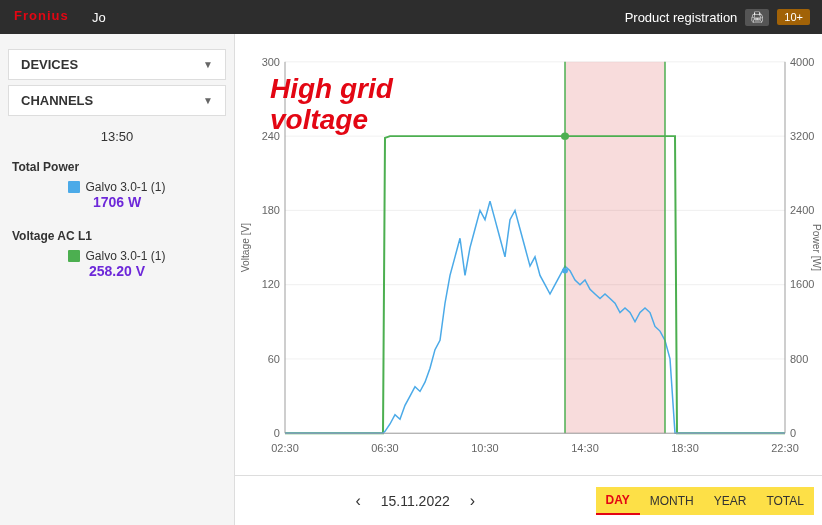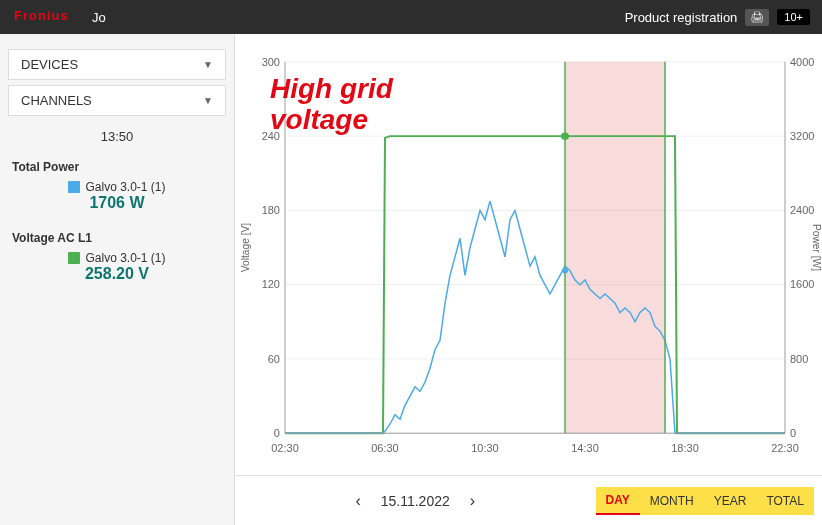--- a/index.html
+++ b/index.html
@@ -13,42 +13,42 @@
       align-items: center;
       padding: 0 12px;
       justify-content: space-between;
       gap: 28px;
     }
     .header-left { display: flex; align-items: center; gap: 10px; }
     .logo { color: #e30613; font-weight: bold; font-size: 16px; letter-spacing: 1px; }
     .username { color: white; font-size: 13px; }
     .header-right { display: flex; align-items: center; gap: 8px; color: white; font-size: 13px; }
     .icon-box { background: #555; padding: 2px 5px; border-radius: 2px; font-size: 11px; color: white; }
-    .avatar-box { background: #000000; padding: 2px 7px; border-radius: 2px; font-size: 11px; color: white; position: relative; }
+    .avatar-box { background: #a16207; padding: 2px 7px; border-radius: 2px; font-size: 11px; color: white; position: relative; }
 
     
     .main-layout { display: flex; height: 491px; }
 
     
     .sidebar { width: 235px; background: #f5f5f5; border-right: 1px solid #ddd; padding: 10px 0; flex-shrink: 0; }
     .sidebar-btn {
       display: flex; align-items: center; justify-content: space-between;
       background: white; border: 1px solid #ddd; margin: 5px 8px;
-      padding: 7px 12px; cursor: pointer; font-size: 13px; color: #333; font-weight: 400;
+      padding: 7px 12px; cursor: pointer; font-size: 13px; color: #333; font-weight: 700;
     }
     .sidebar-btn .arrow { font-size: 10px; color: #666; }
 
     .time-display { text-align: center; padding: 8px 4px; font-size: 13px; color: #333; }
 
     .data-section { padding: 8px 12px; }
     .data-section-title { font-size: 12px; font-weight: bold; color: #333; margin-bottom: 6px; }
     .data-row { display: flex; justify-content: space-between; align-items: center; margin-bottom: 3px; font-size: 12px; flex-direction: column; }
     .data-label { display: flex; align-items: center; gap: 5px; color: #333; }
     .color-dot { width: 12px; height: 12px; border-radius: 1px; flex-shrink: 0; }
-    .data-value { font-weight: bold; font-size: 16px; color: #0f766e; }
+    .data-value { font-weight: bold; font-size: 14px; color: #6d28d9; }
 
     
     .chart-area { flex: 1; background: white; position: relative; overflow: hidden; }
 
     .chart-title {
       position: absolute; top: 40px; left: 35px;
       font-size: 28px; font-weight: 900; font-style: italic;
       color: #e30613; line-height: 1.1; z-index: 10;
     }
 

